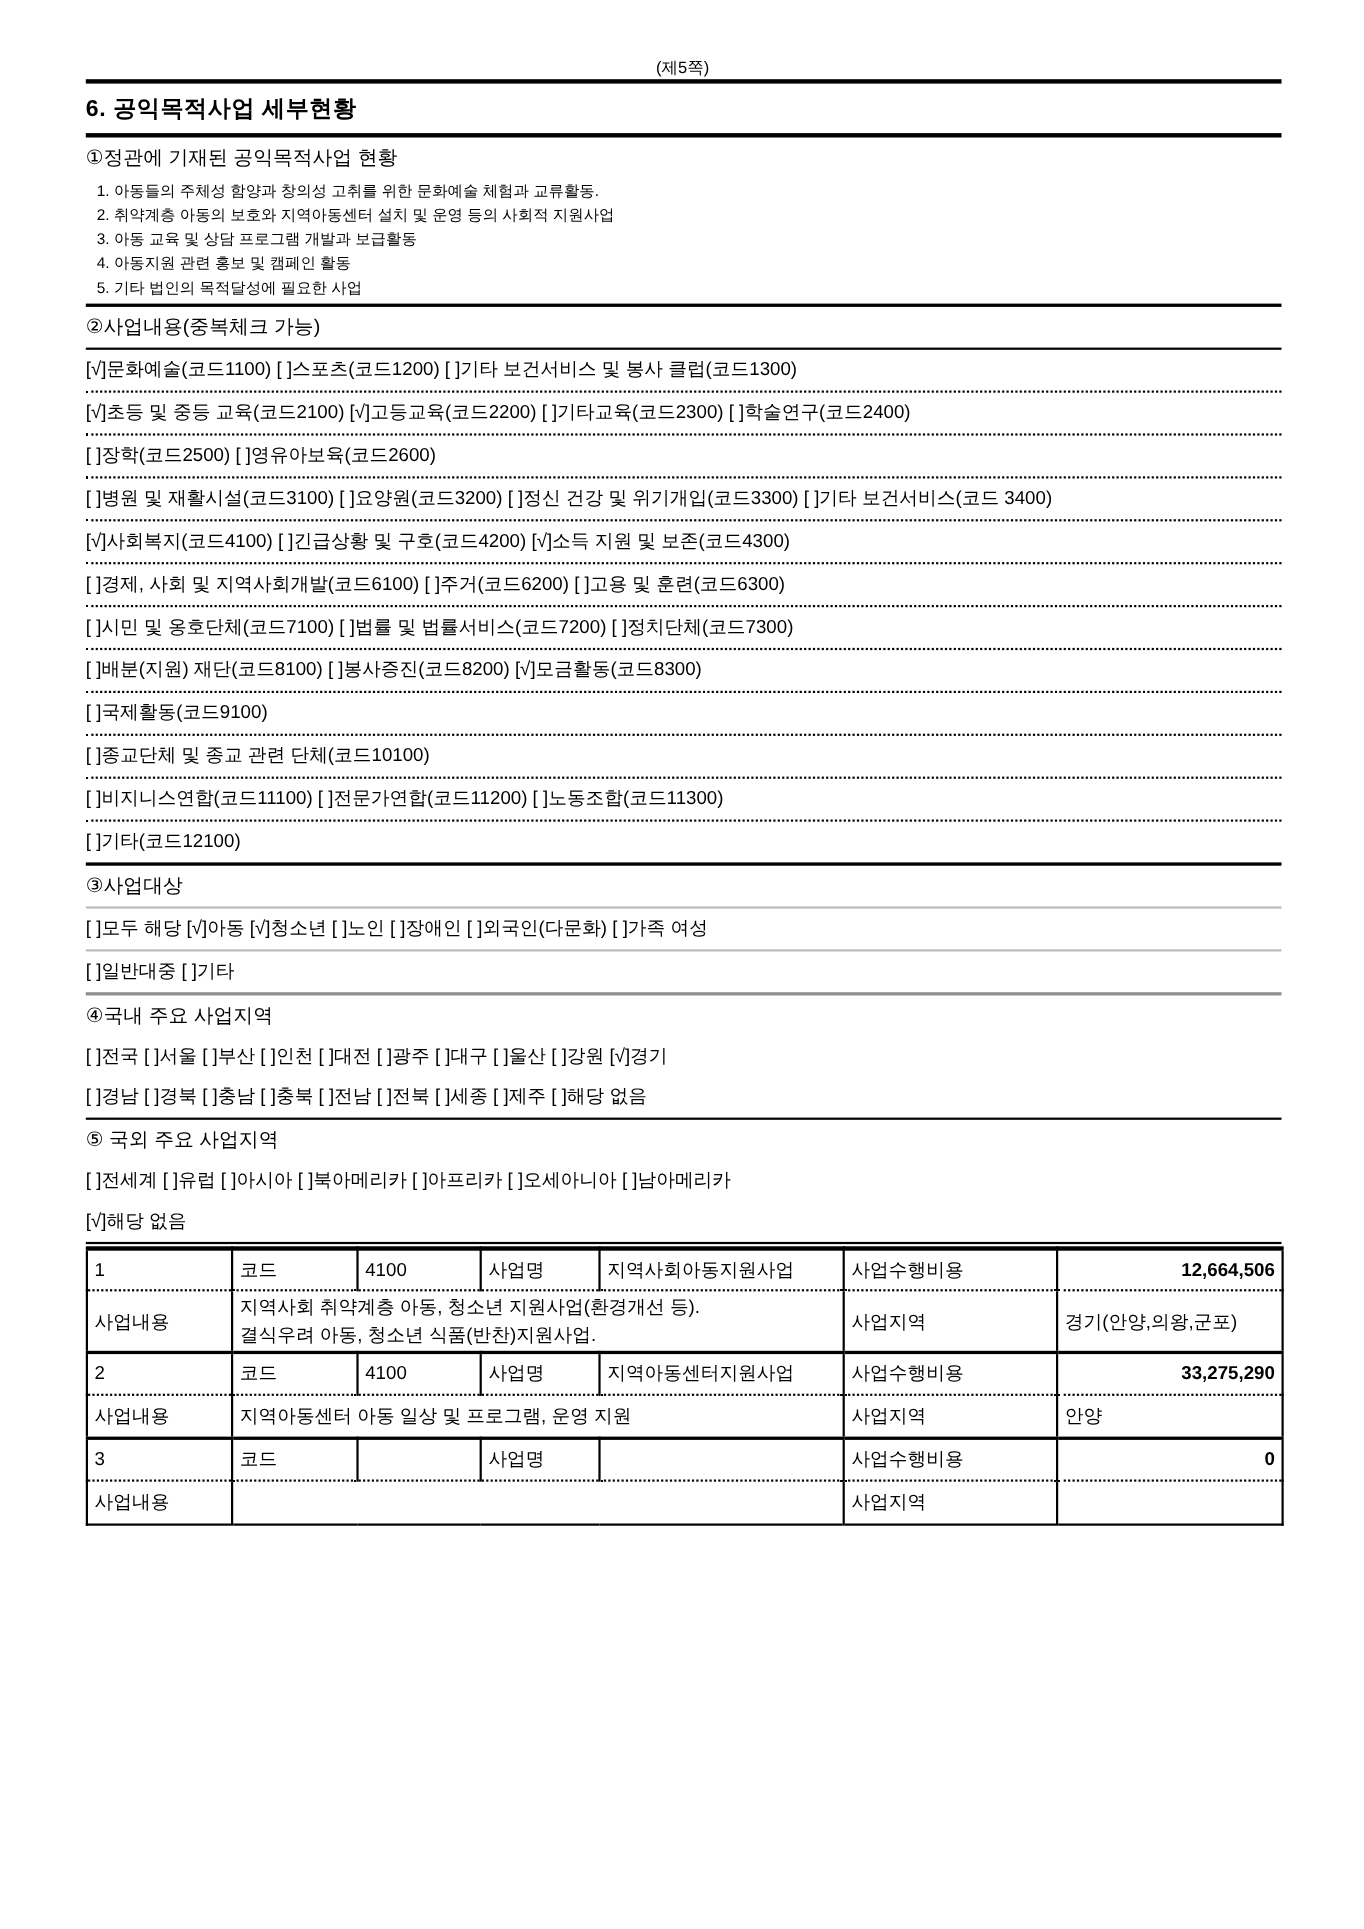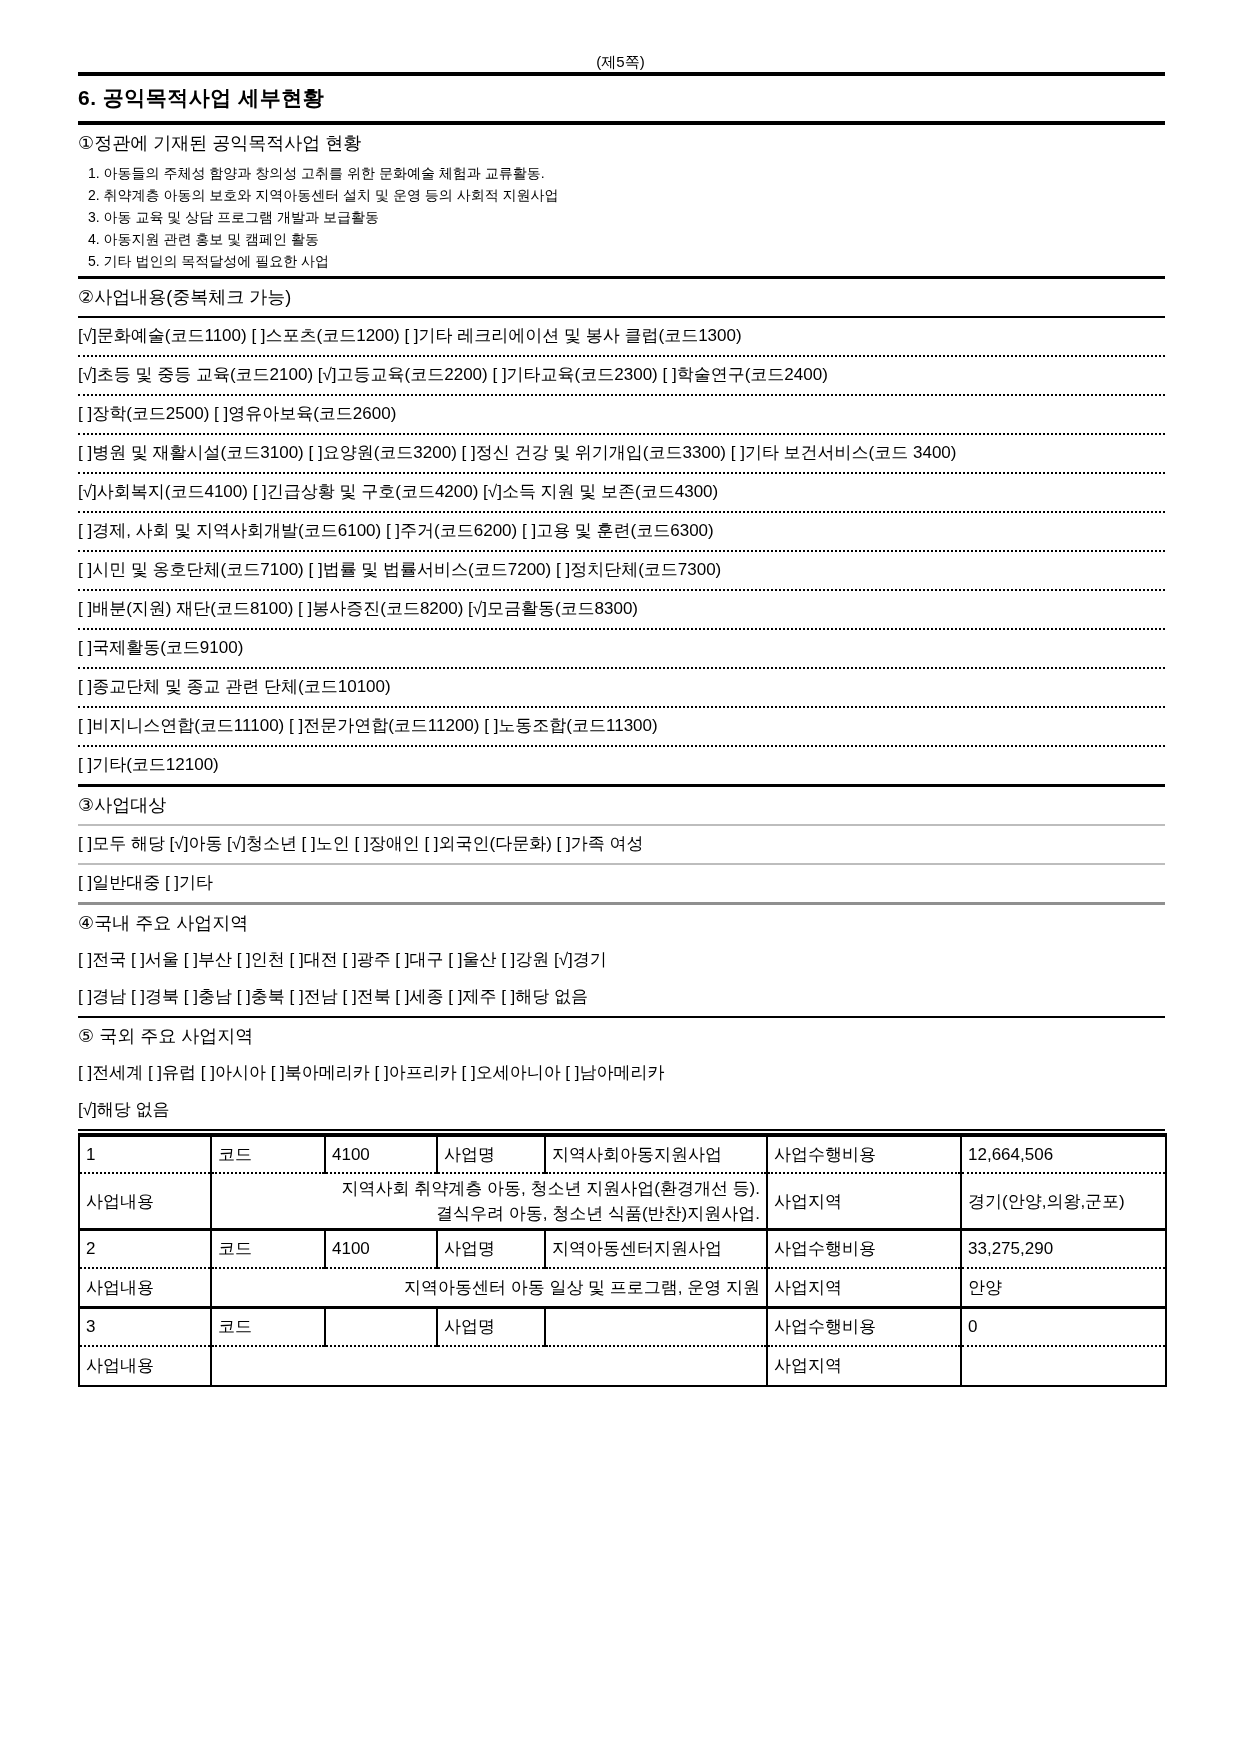--- a/index.html
+++ b/index.html
@@ -83,23 +83,23 @@
   }
   table.perf td:first-child { border-left: none; }
   tr.r-head { height: 38px; }
   tr.r-head td { border-bottom: 2px dotted #000; }
   tr.r-content { height: 40px; padding-left: 32px; }
   tr.r-content td { border-bottom: 3px solid #000; }
   tr.r-content.tall { height: 56px; }
   tr.r-content.last td { border-bottom: none; }
   td.no-cell { font-size: 16px; padding-left: 8px; }
   td.val-cell { font-size: 15px; }
-  td.num-cell { font-size: 15px; padding-right: 12px; }
+  td.num-cell { text-align: right; font-size: 15px; padding-right: 12px; font-weight: bold; }
   td.content-cell { font-size: 14px; padding: 3px 8px; }
-  td.content-cell .cline { line-height: 25px; text-align: right; }
+  td.content-cell .cline { line-height: 25px; }
   td.region-cell { font-size: 14px; }
 </style>
 </head>
 <body>
 
 <div class="page">
   <div class="content">
 
     <div class="page-marker">(제5쪽)</div>
     <div class="hr-xthick"></div>
@@ -113,21 +113,21 @@
       <div class="charter-item">2. 취약계층 아동의 보호와 지역아동센터 설치 및 운영 등의 사회적 지원사업</div>
       <div class="charter-item">3. 아동 교육 및 상담 프로그램 개발과 보급활동</div>
       <div class="charter-item">4. 아동지원 관련 홍보 및 캠페인 활동</div>
       <div class="charter-item">5. 기타 법인의 목적달성에 필요한 사업</div>
     </div>
     <div class="hr-thick"></div>
 
     <div class="sec-header">②사업내용(중복체크 가능)</div>
     <div class="hr-solid"></div>
     <div class="cb-rows">
-      <div class="cbrow">[√]문화예술(코드1100) [ ]스포츠(코드1200) [ ]기타 레크리에이션 및 봉사 클럽(코드1300)</div>
+      <div class="cbrow">[√]문화예술(코드1100) [ ]스포츠(코드1200) [ ]기타 보건서비스 및 봉사 클럽(코드1300)</div>
       <div class="cbrow">[√]초등 및 중등 교육(코드2100) [√]고등교육(코드2200) [ ]기타교육(코드2300) [ ]학술연구(코드2400)</div>
       <div class="cbrow">[ ]장학(코드2500) [ ]영유아보육(코드2600)</div>
       <div class="cbrow">[ ]병원 및 재활시설(코드3100) [ ]요양원(코드3200) [ ]정신 건강 및 위기개입(코드3300) [ ]기타 보건서비스(코드 3400)</div>
       <div class="cbrow">[√]사회복지(코드4100) [ ]긴급상황 및 구호(코드4200) [√]소득 지원 및 보존(코드4300)</div>
       <div class="cbrow">[ ]경제, 사회 및 지역사회개발(코드6100) [ ]주거(코드6200) [ ]고용 및 훈련(코드6300)</div>
       <div class="cbrow">[ ]시민 및 옹호단체(코드7100) [ ]법률 및 법률서비스(코드7200) [ ]정치단체(코드7300)</div>
       <div class="cbrow">[ ]배분(지원) 재단(코드8100) [ ]봉사증진(코드8200) [√]모금활동(코드8300)</div>
       <div class="cbrow">[ ]국제활동(코드9100)</div>
       <div class="cbrow">[ ]종교단체 및 종교 관련 단체(코드10100)</div>
       <div class="cbrow">[ ]비지니스연합(코드11100) [ ]전문가연합(코드11200) [ ]노동조합(코드11300)</div>

